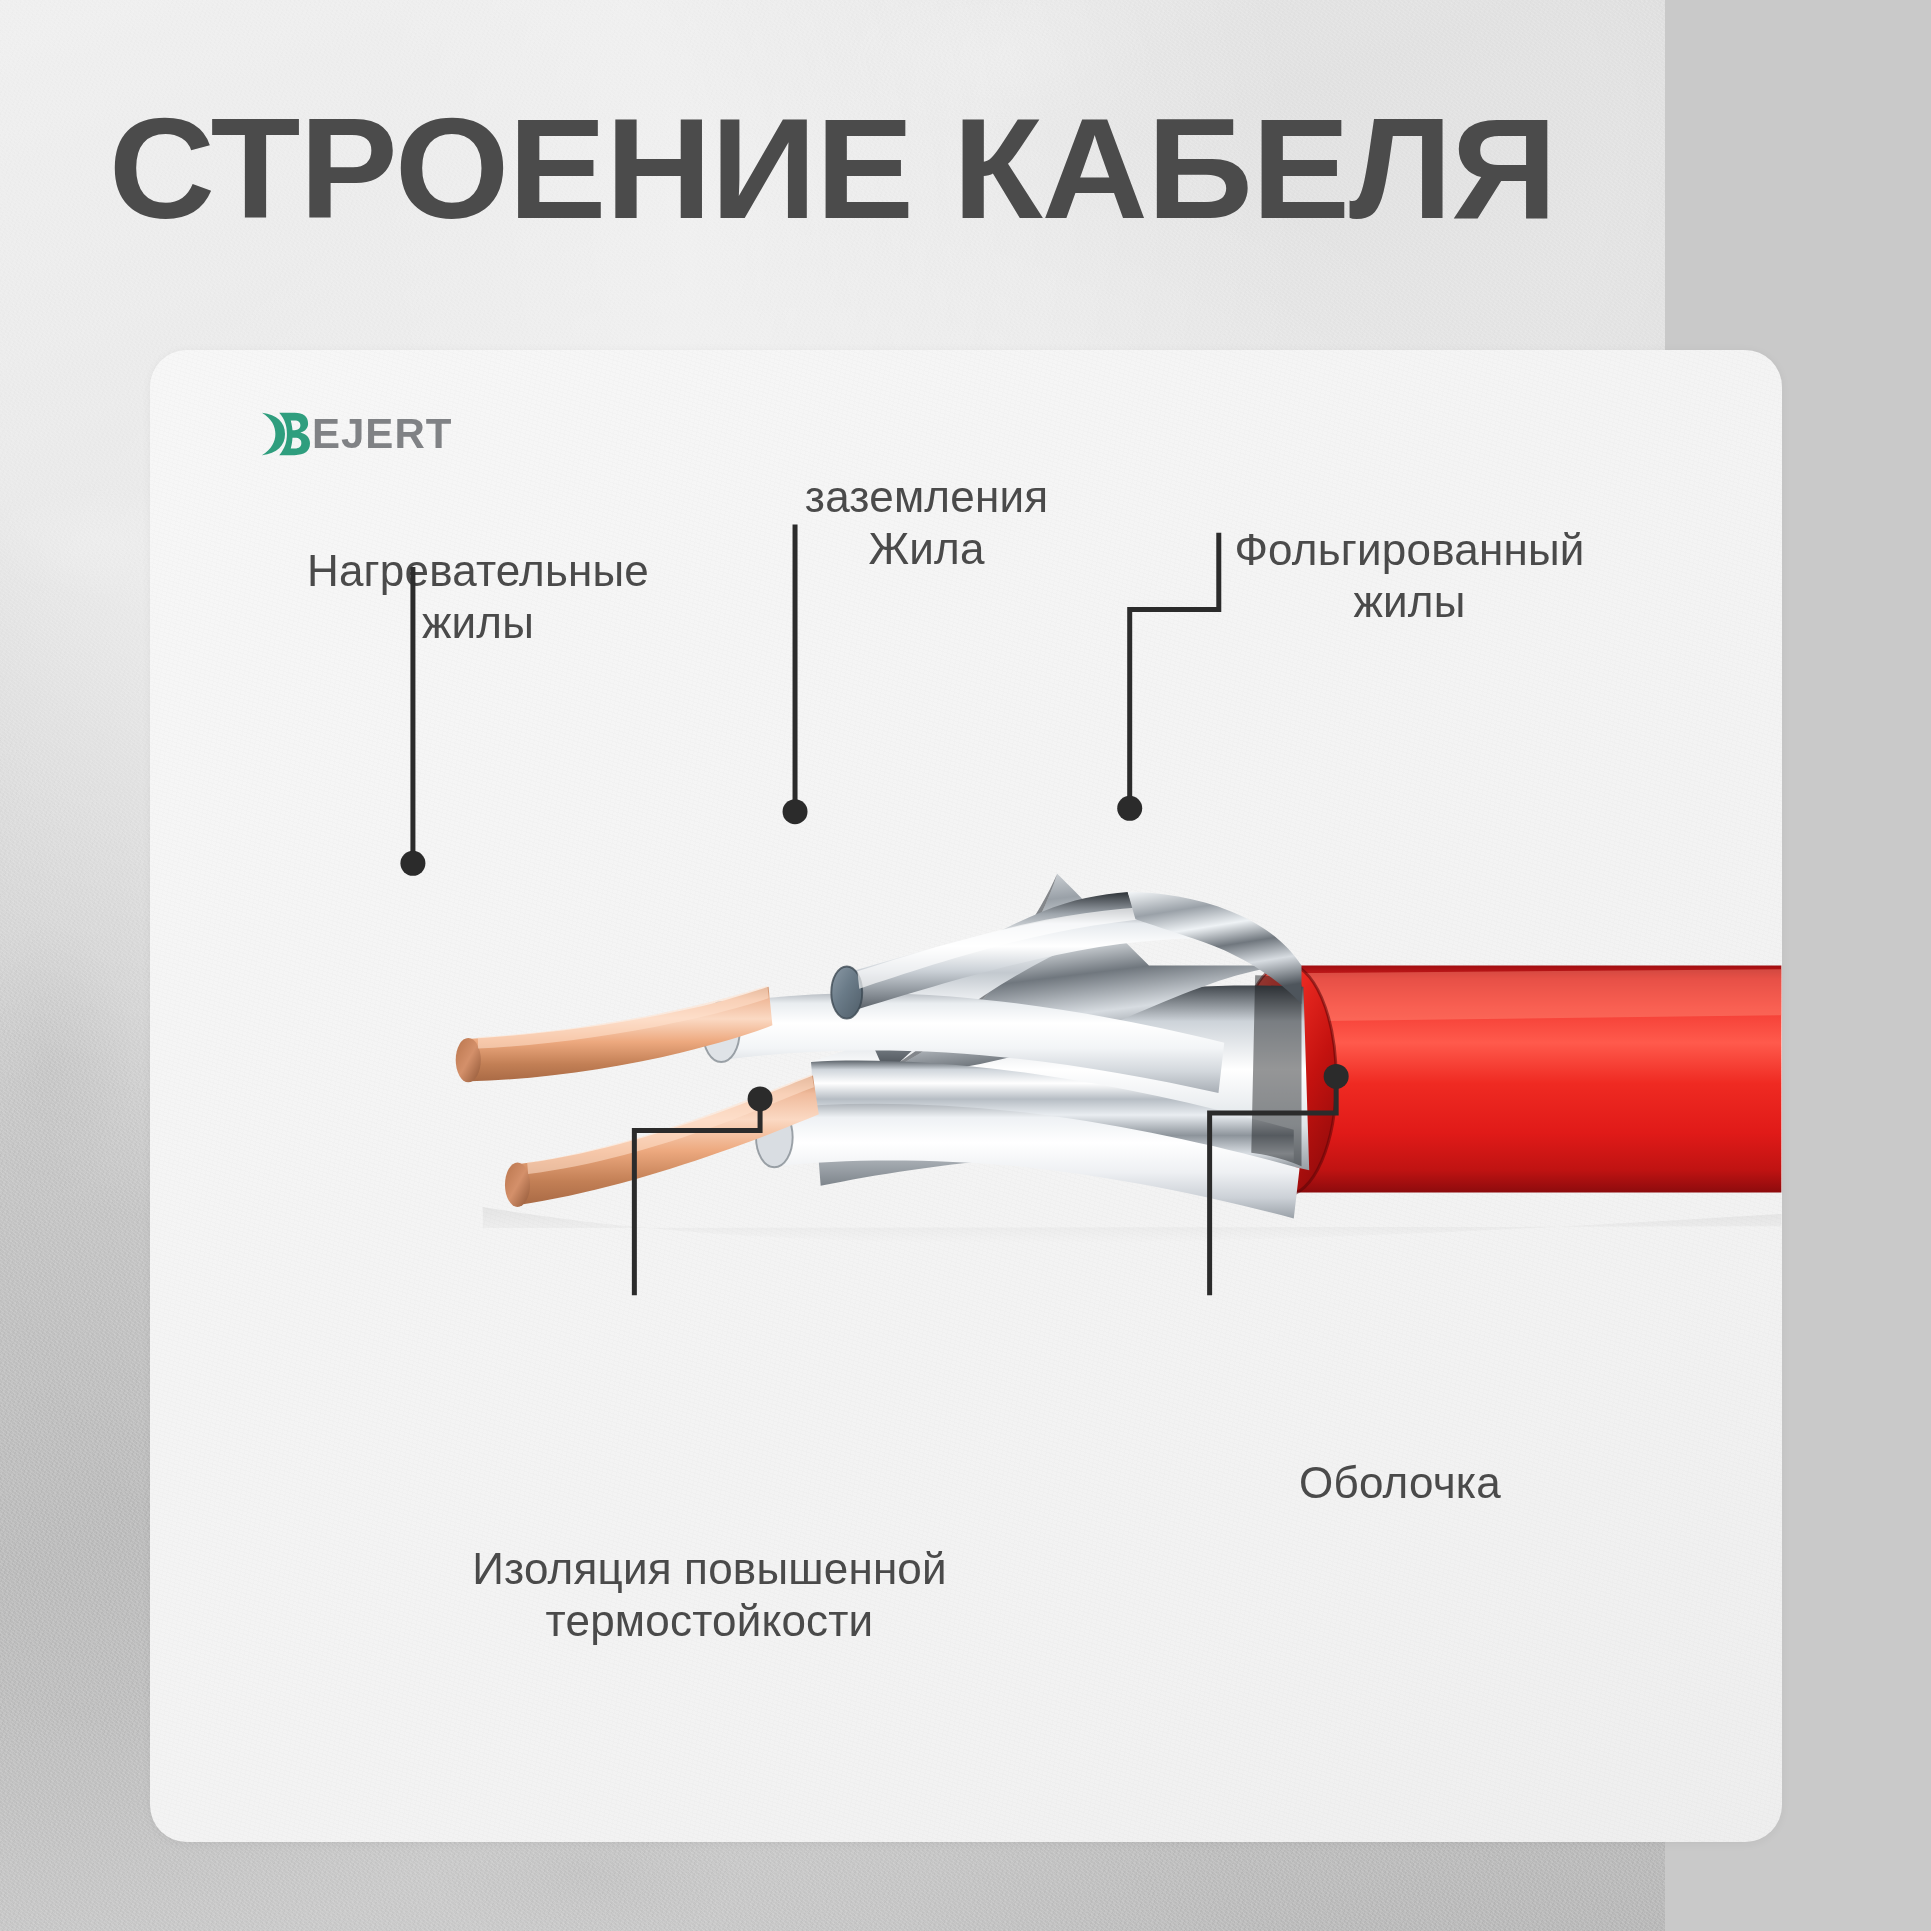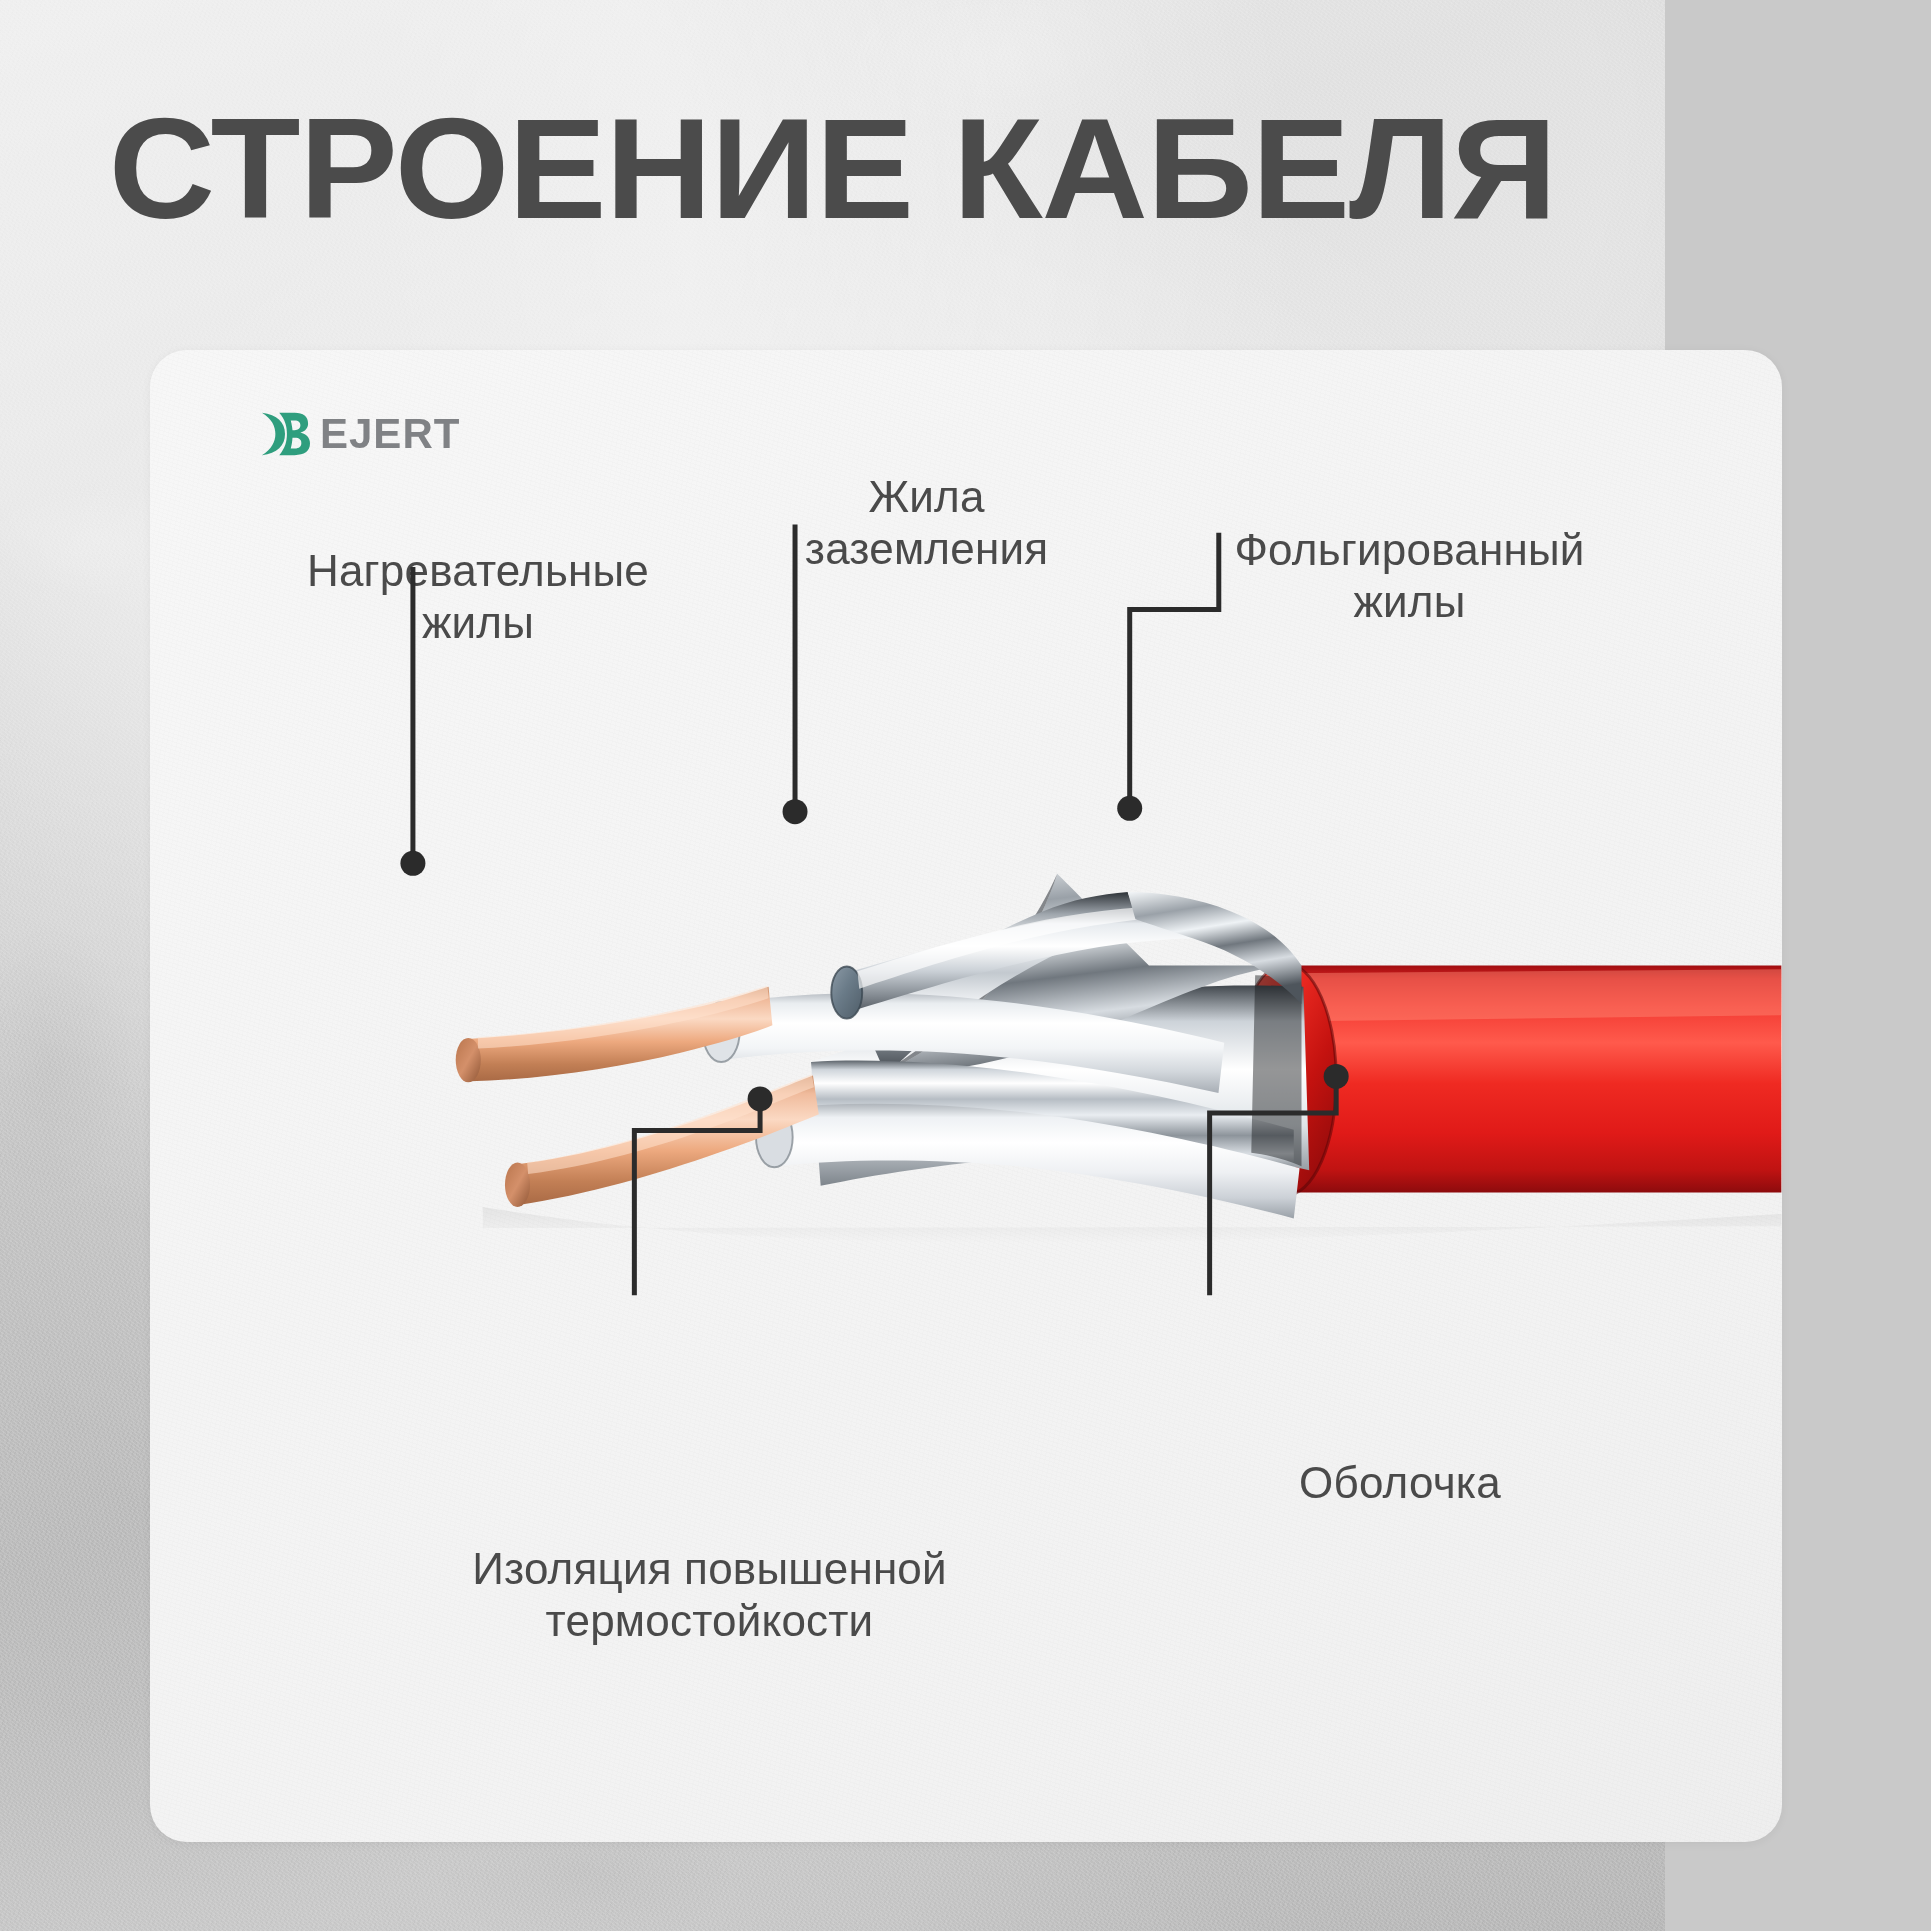--- a/index.html
+++ b/index.html
@@ -54,21 +54,21 @@
   .card-grain{position:absolute;inset:0;opacity:.35;mix-blend-mode:multiply;
     background-image:
       repeating-linear-gradient(18deg, rgba(0,0,0,.025) 0 1px, rgba(0,0,0,0) 1px 3.9px),
       repeating-linear-gradient(101deg, rgba(0,0,0,.02) 0 1px, rgba(0,0,0,0) 1px 4.8px);
   }
 
   
   .logo{position:absolute;left:258px;top:404px;display:flex;align-items:center;height:60px;}
   .logo svg{display:block;}
   .logo-text{font-size:42px;font-weight:bold;color:#808285;letter-spacing:1px;
-             line-height:1;margin-left:8px;font-family:"Liberation Sans",sans-serif;}
+             line-height:1;margin-left:0;font-family:"Liberation Sans",sans-serif;}
 
   
   .lbl{position:absolute;color:#4a4a4a;font-size:44px;line-height:1.19;
        text-align:center;font-weight:400;letter-spacing:0.2px;
        font-family:"Liberation Sans","DejaVu Sans",sans-serif;}
 
   
   .leaders{position:absolute;inset:0;pointer-events:none;}
 
   
@@ -296,22 +296,22 @@
     </svg>
     <span class="logo-text">EJERT</span>
   </div>
 
   <div class="lbl" style="left:164px;top:545px;width:628px;">
     <div>Нагревательные</div>
     <div>жилы</div>
   </div>
 
   <div class="lbl" style="left:690px;top:471px;width:473px;">
+    <div>заземления</div>
     <div>Жила</div>
-    <div>заземления</div>
   </div>
 
   <div class="lbl" style="left:1149px;top:524px;width:521px;">
     <div>Фольгированный</div>
     <div>жилы</div>
   </div>
 
   <div class="lbl" style="left:328px;top:1543px;width:763px;">
     <div>Изоляция повышенной</div>
     <div>термостойкости</div>

